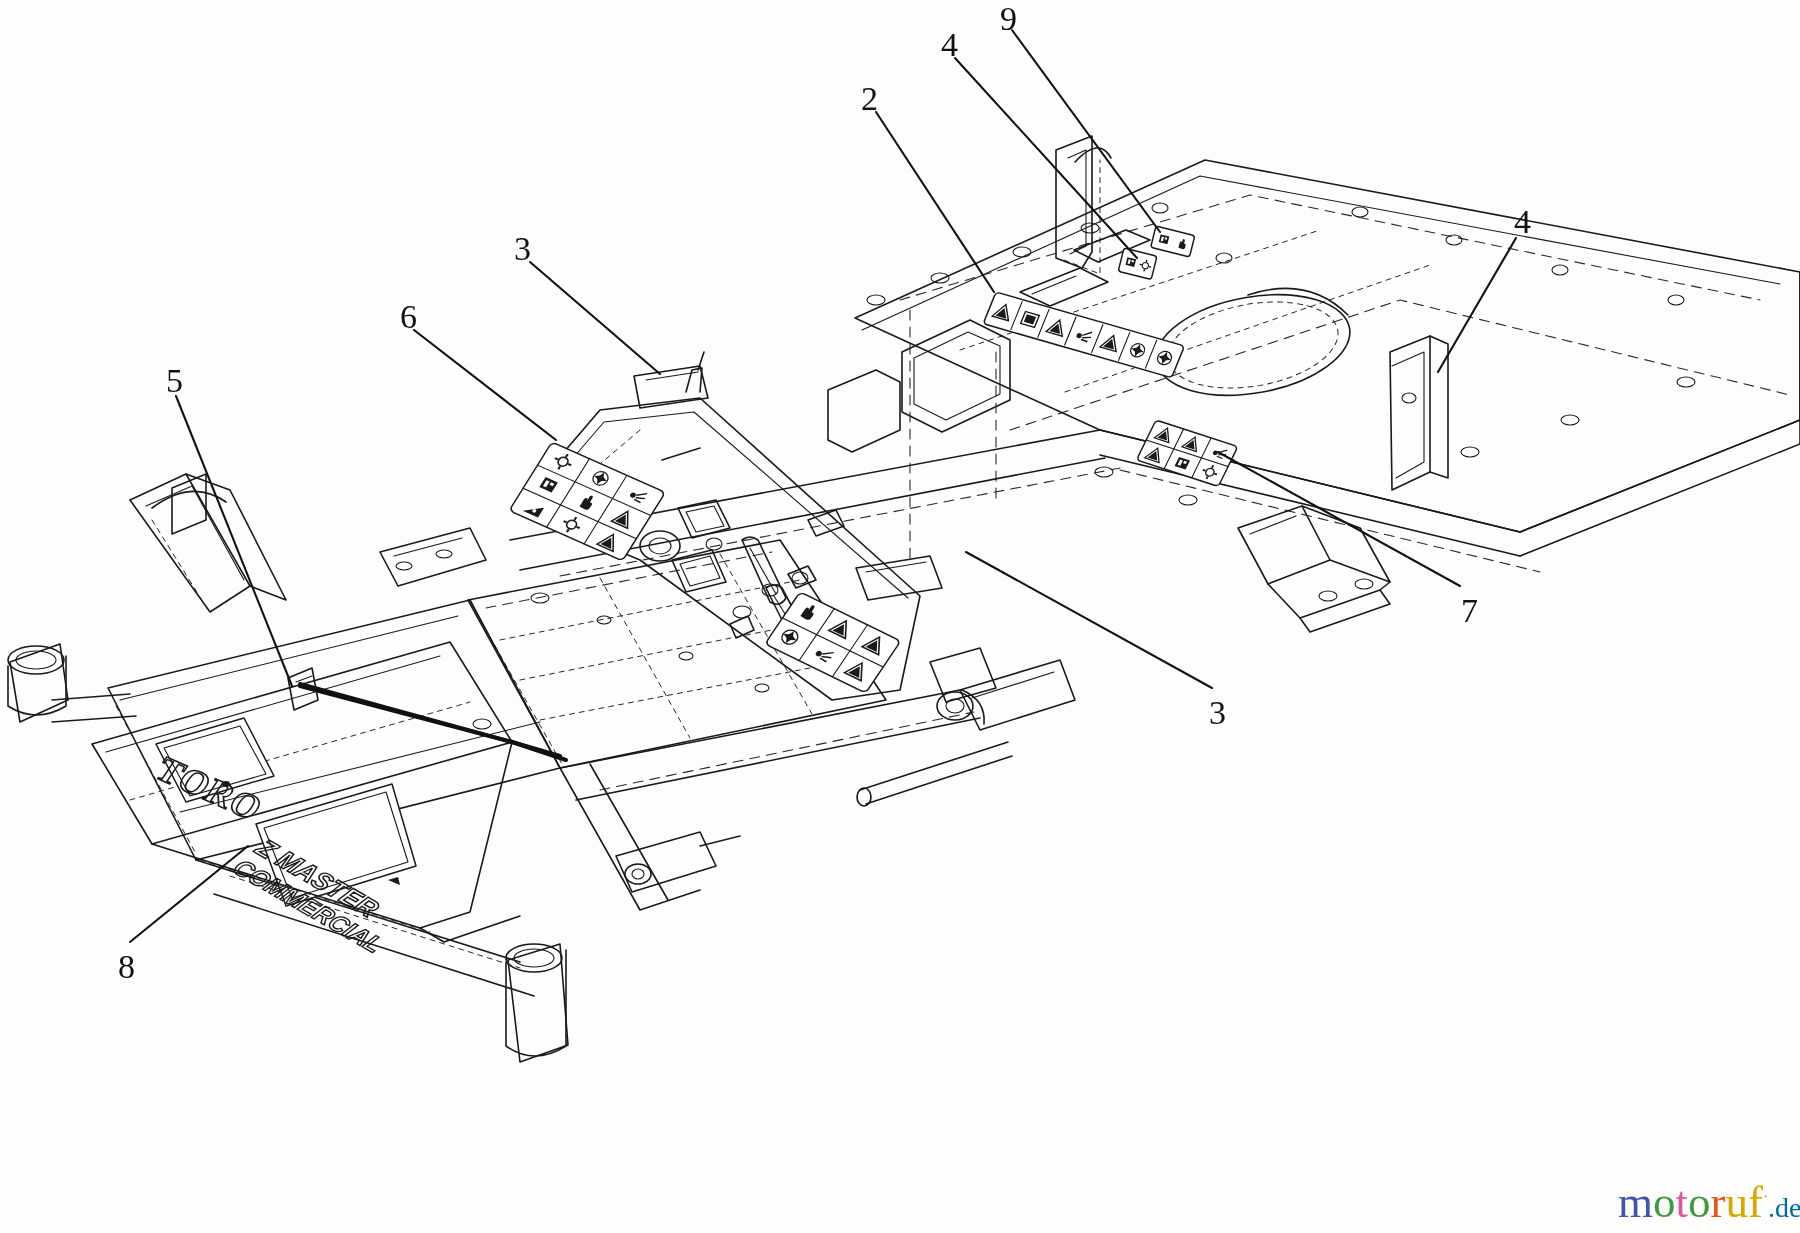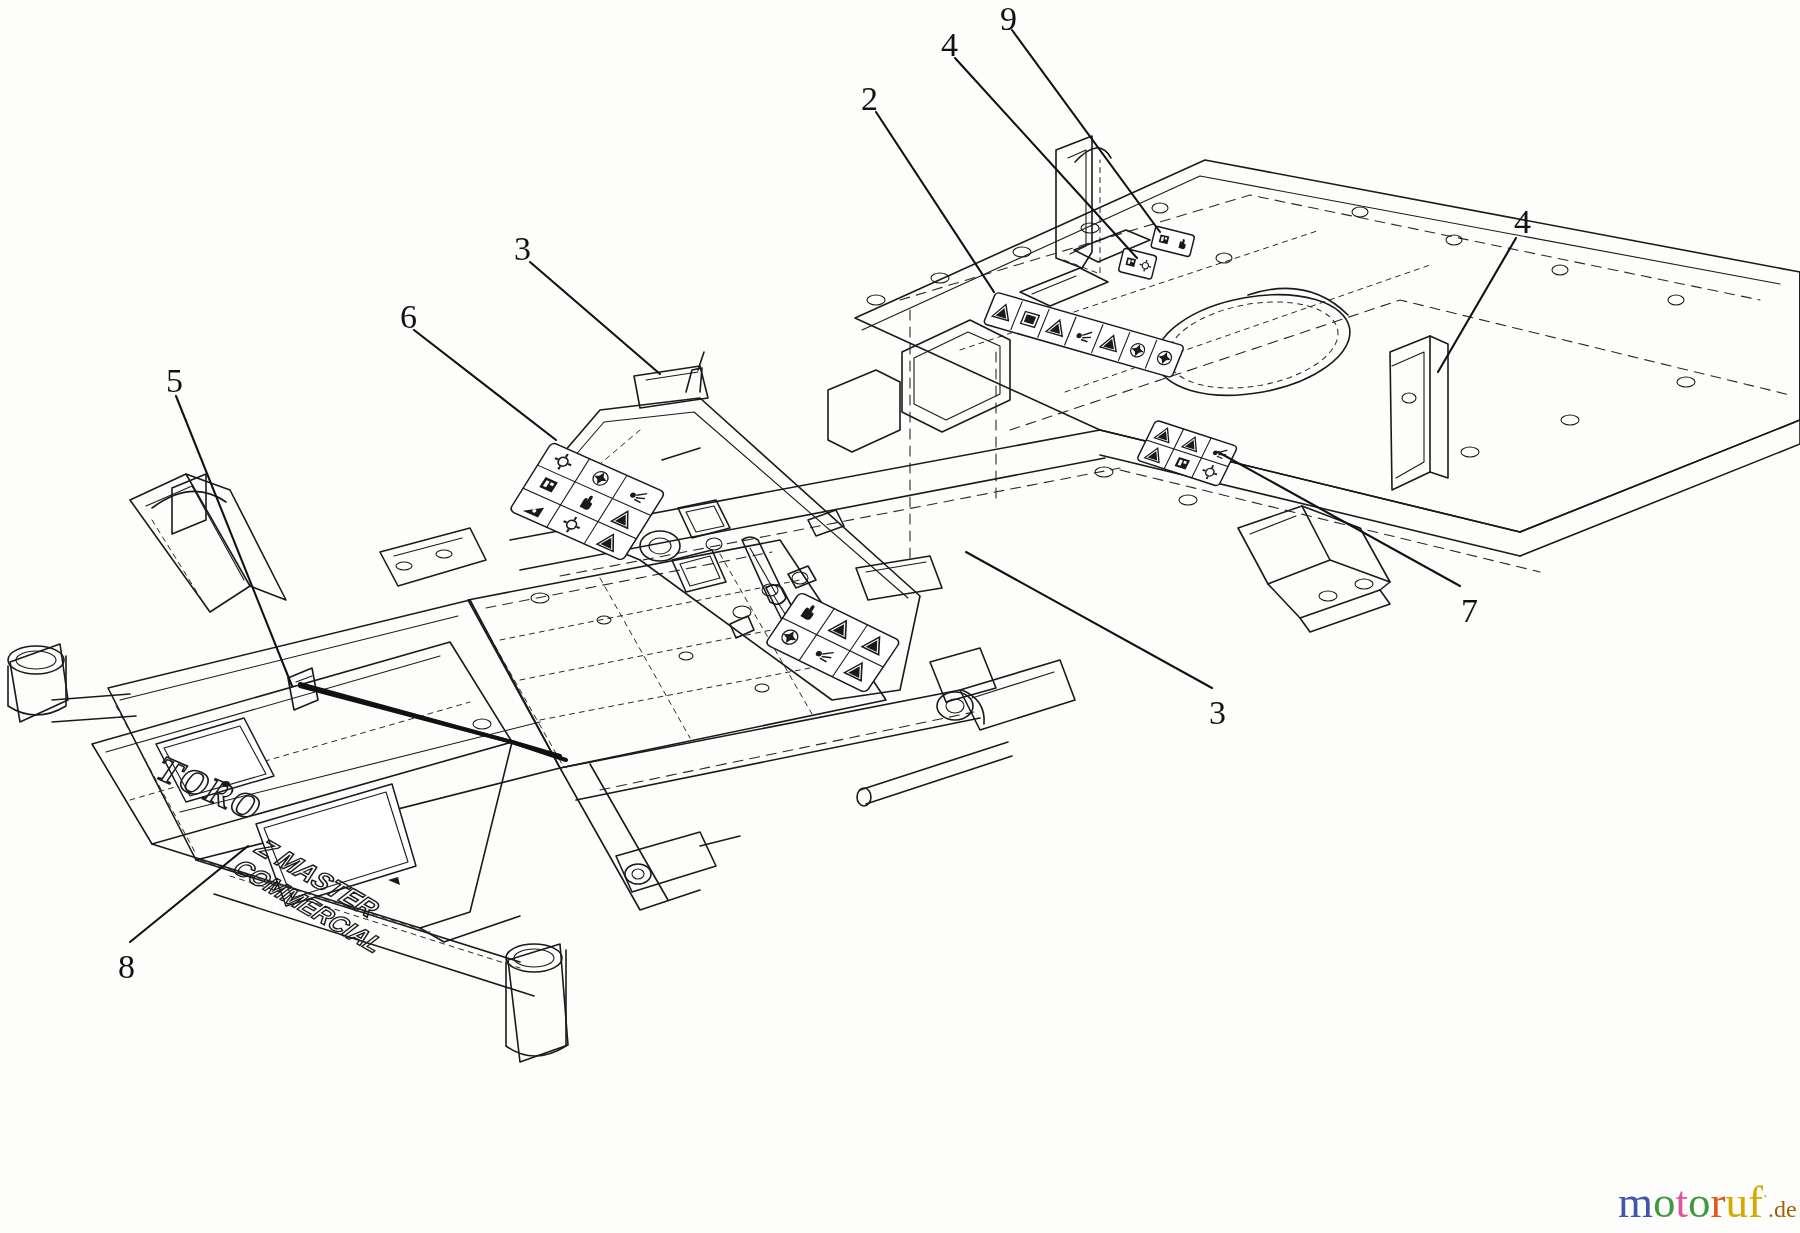--- a/index.html
+++ b/index.html
@@ -5,21 +5,21 @@
   html,body{margin:0;padding:0;background:#fdfdfb;}
   body{width:1800px;height:1233px;position:relative;overflow:hidden;
        font-family:"Liberation Serif", serif;}
   #stage{position:absolute;inset:0;}
   svg#diagram{position:absolute;left:0;top:0;width:1800px;height:1233px;}
   .callout{position:absolute;font-family:"Liberation Serif", serif;
            font-size:34px;color:#111;line-height:1;user-select:none;}
   #watermark{position:absolute;left:1618px;top:1176px;
              font-family:"Liberation Serif", serif;font-size:45px;
              letter-spacing:0px;white-space:nowrap;}
-  #watermark .d{font-size:24px;color:#a16207;}
+  #watermark .d{font-size:28px;color:#0369a1;}
   #watermark .dot{font-size:15px;vertical-align:super;}
 </style>
 </head>
 <body>
 
 <div id="stage">
 
   <svg id="diagram" viewBox="0 0 1800 1233">
     <defs>
       <style>

